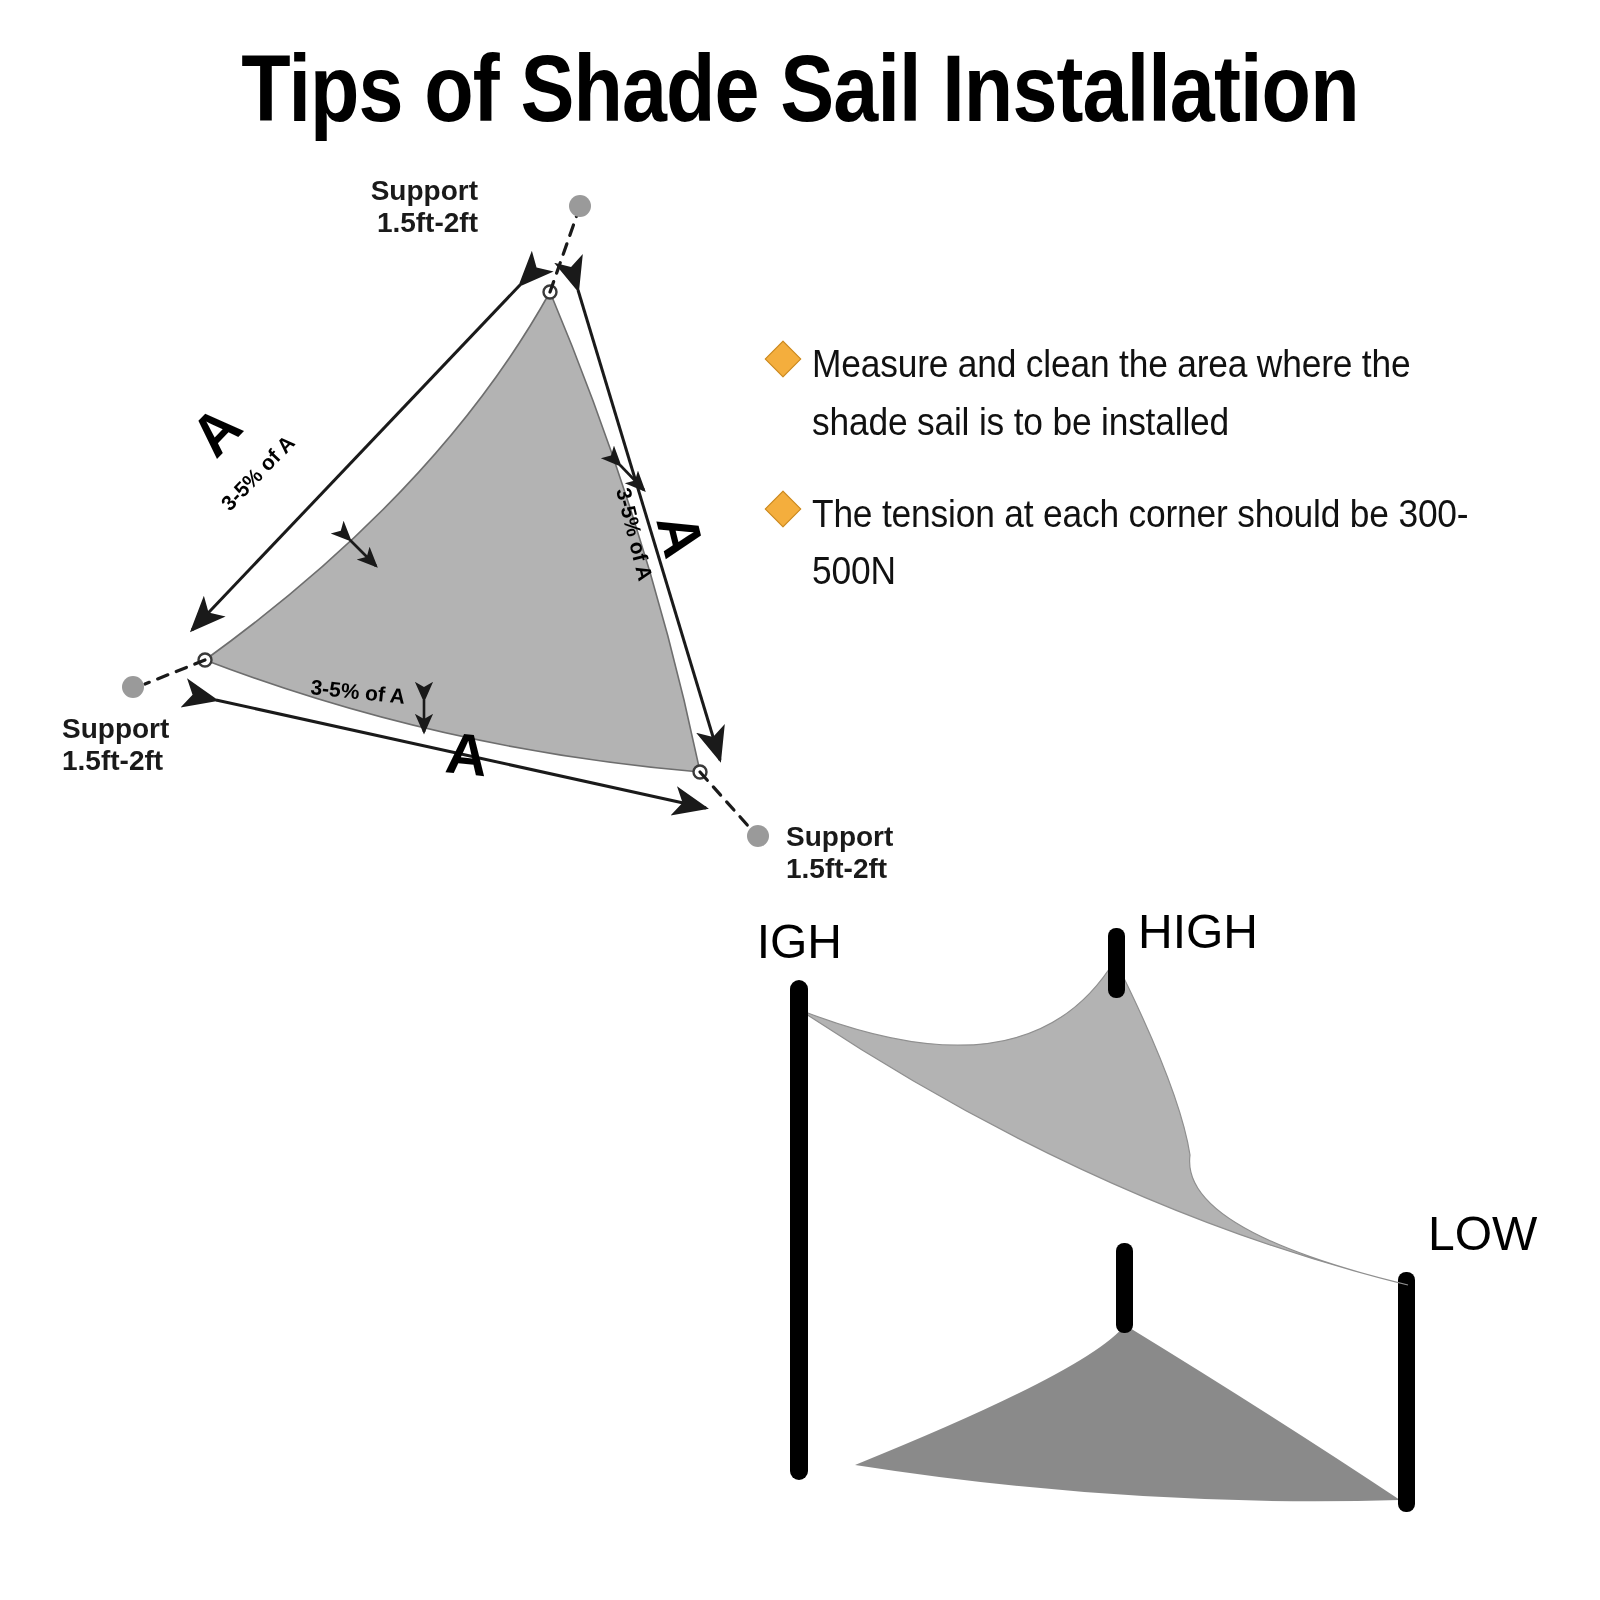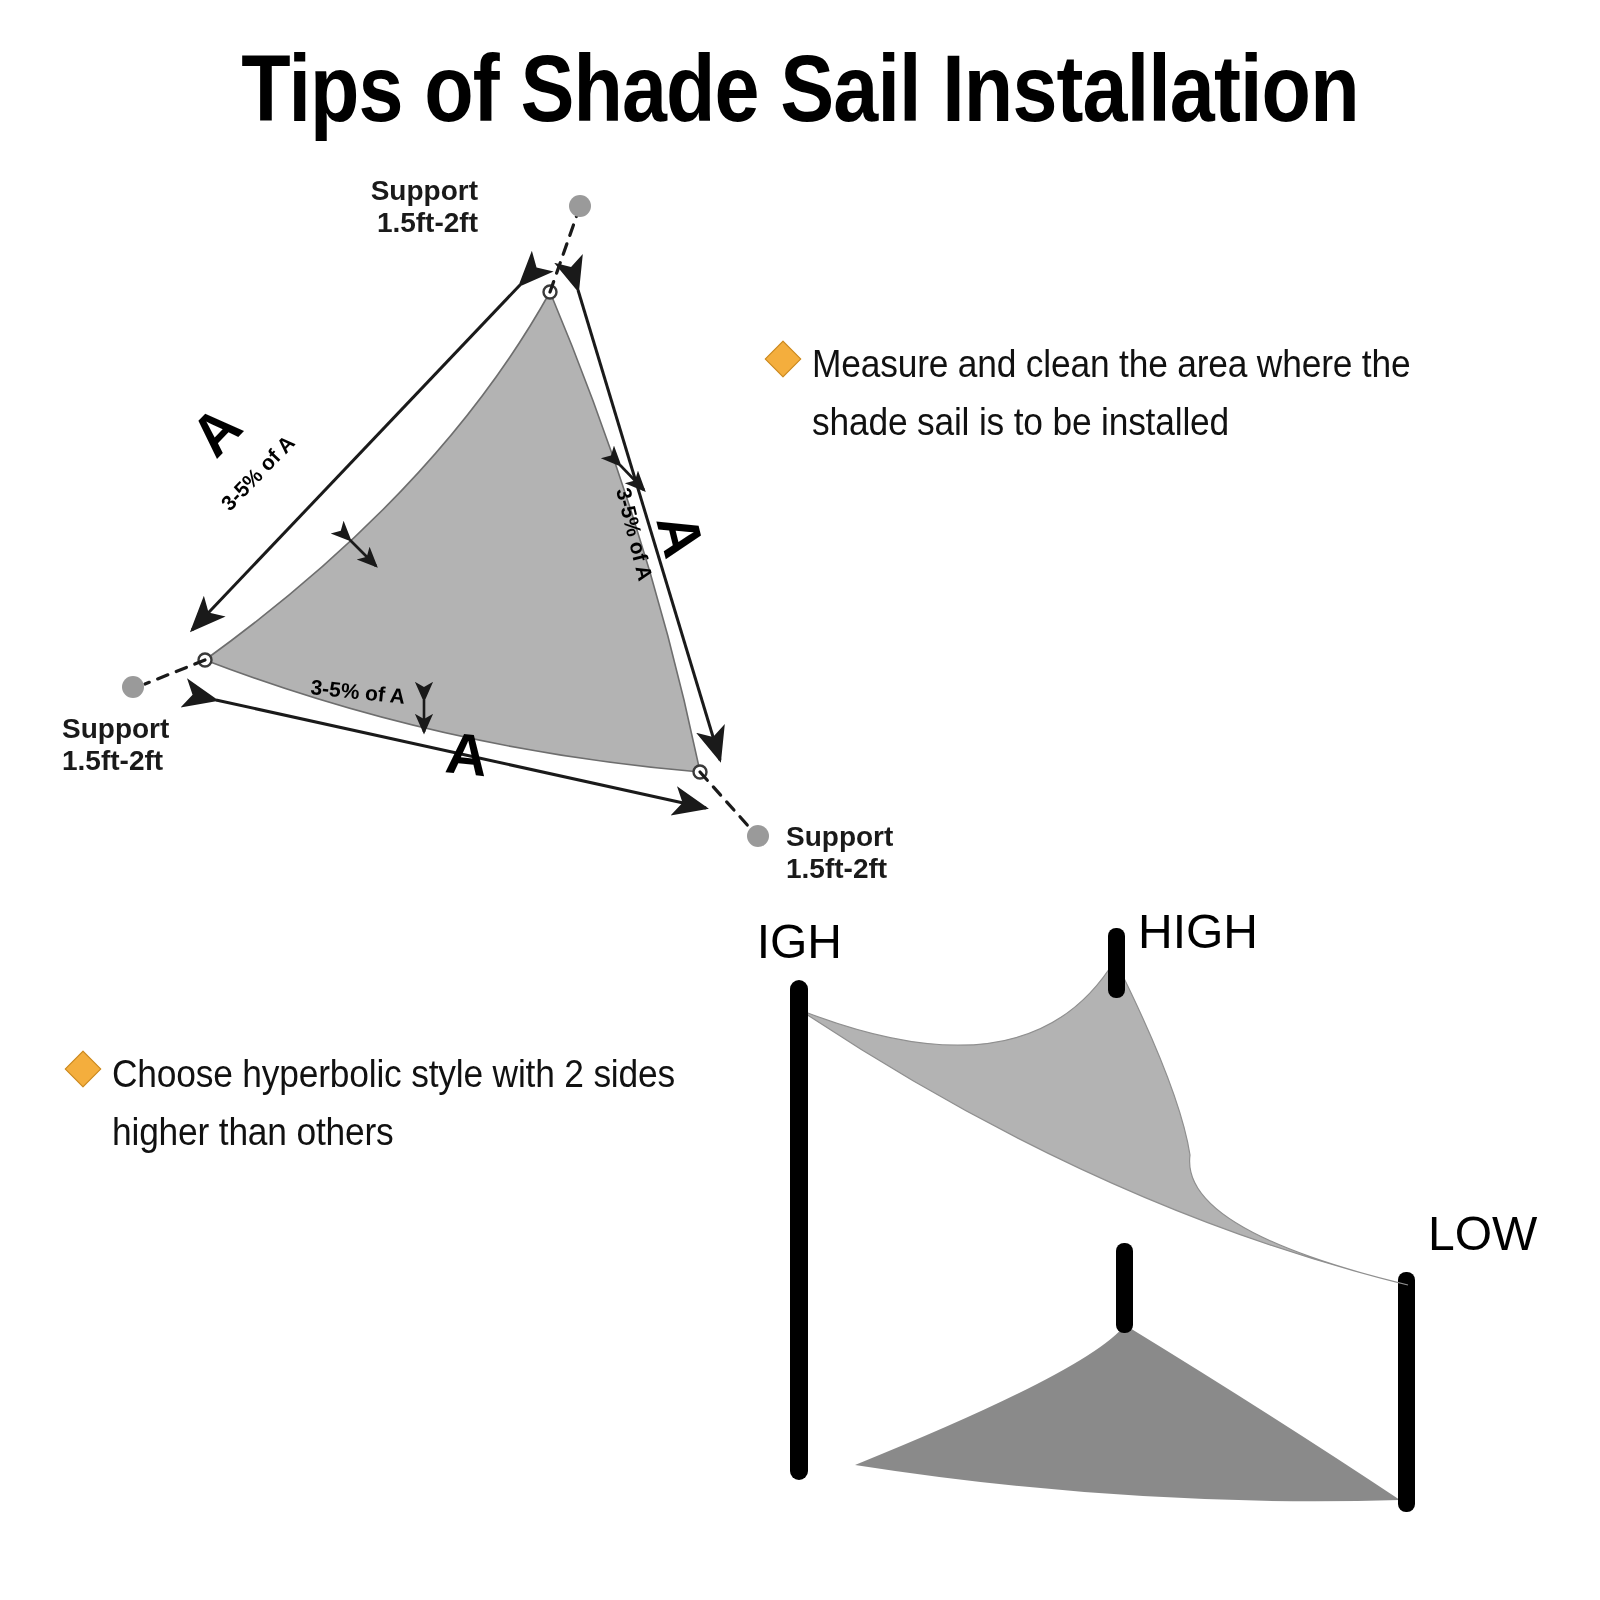--- a/index.html
+++ b/index.html
@@ -196,27 +196,27 @@
       <text class="svg-pct" x="290" y="534" transform="rotate(6 290 534)">3-5% of A</text>
     </g>
   </svg>
 </div>
 
 <div class="bullet-list" id="bullets-right">
   <div class="bullet-item">
     <span class="bullet-diamond"></span>
     <span class="bullet-text">Measure and clean the area where the shade sail is to be installed</span>
   </div>
-</div>
-
-<div class="bullet-list" id="bullets-left">
   <div class="bullet-item">
     <span class="bullet-diamond"></span>
-    <span class="bullet-text">Choose hyperbolic style with 2 sides higher than others</span>
+    <span class="bullet-text">The tension at each corner should be 300-500N</span>
   </div>
+</div>
+
+<div class="bullet-list" id="bullets-left">
 </div>
 
 <div class="diagram" id="hyperbolic-diagram">
   <svg width="830" height="640" viewBox="0 0 830 640" xmlns="http://www.w3.org/2000/svg">
 
     <g>
       <path d="M 95 565
                Q 330 470 365 425
                Q 520 520 640 600
                Q 370 608 95 565 Z" fill="#808080" opacity="0.92"></path>

